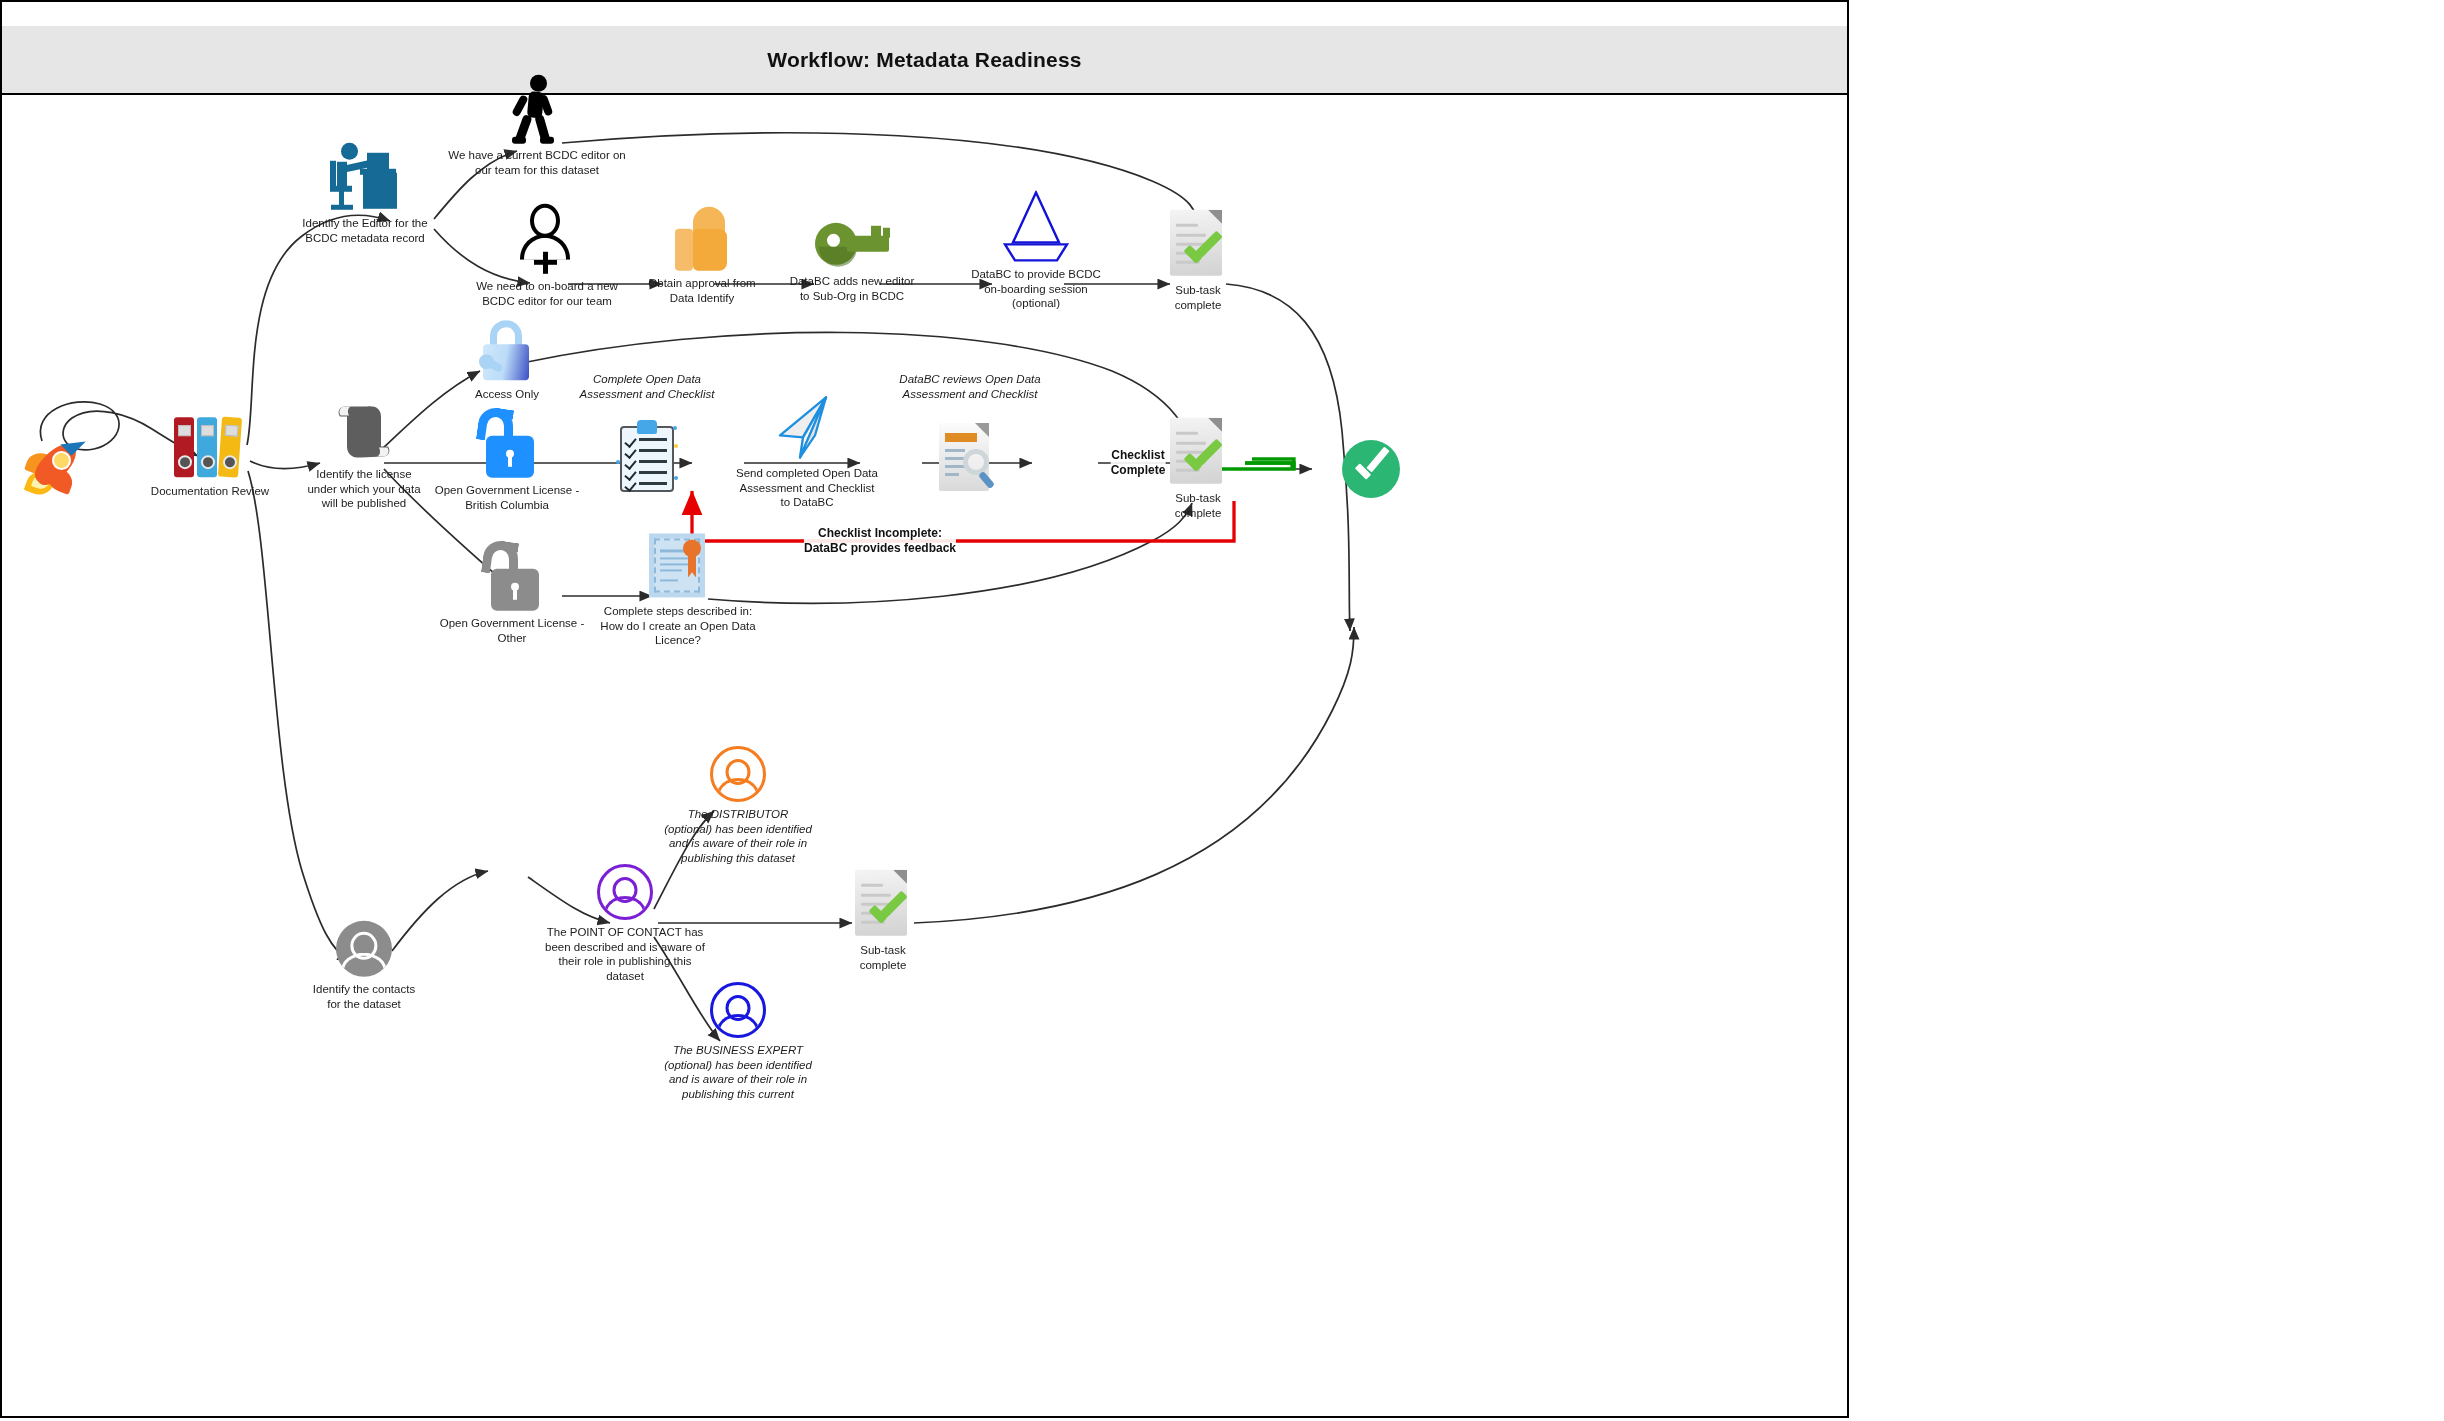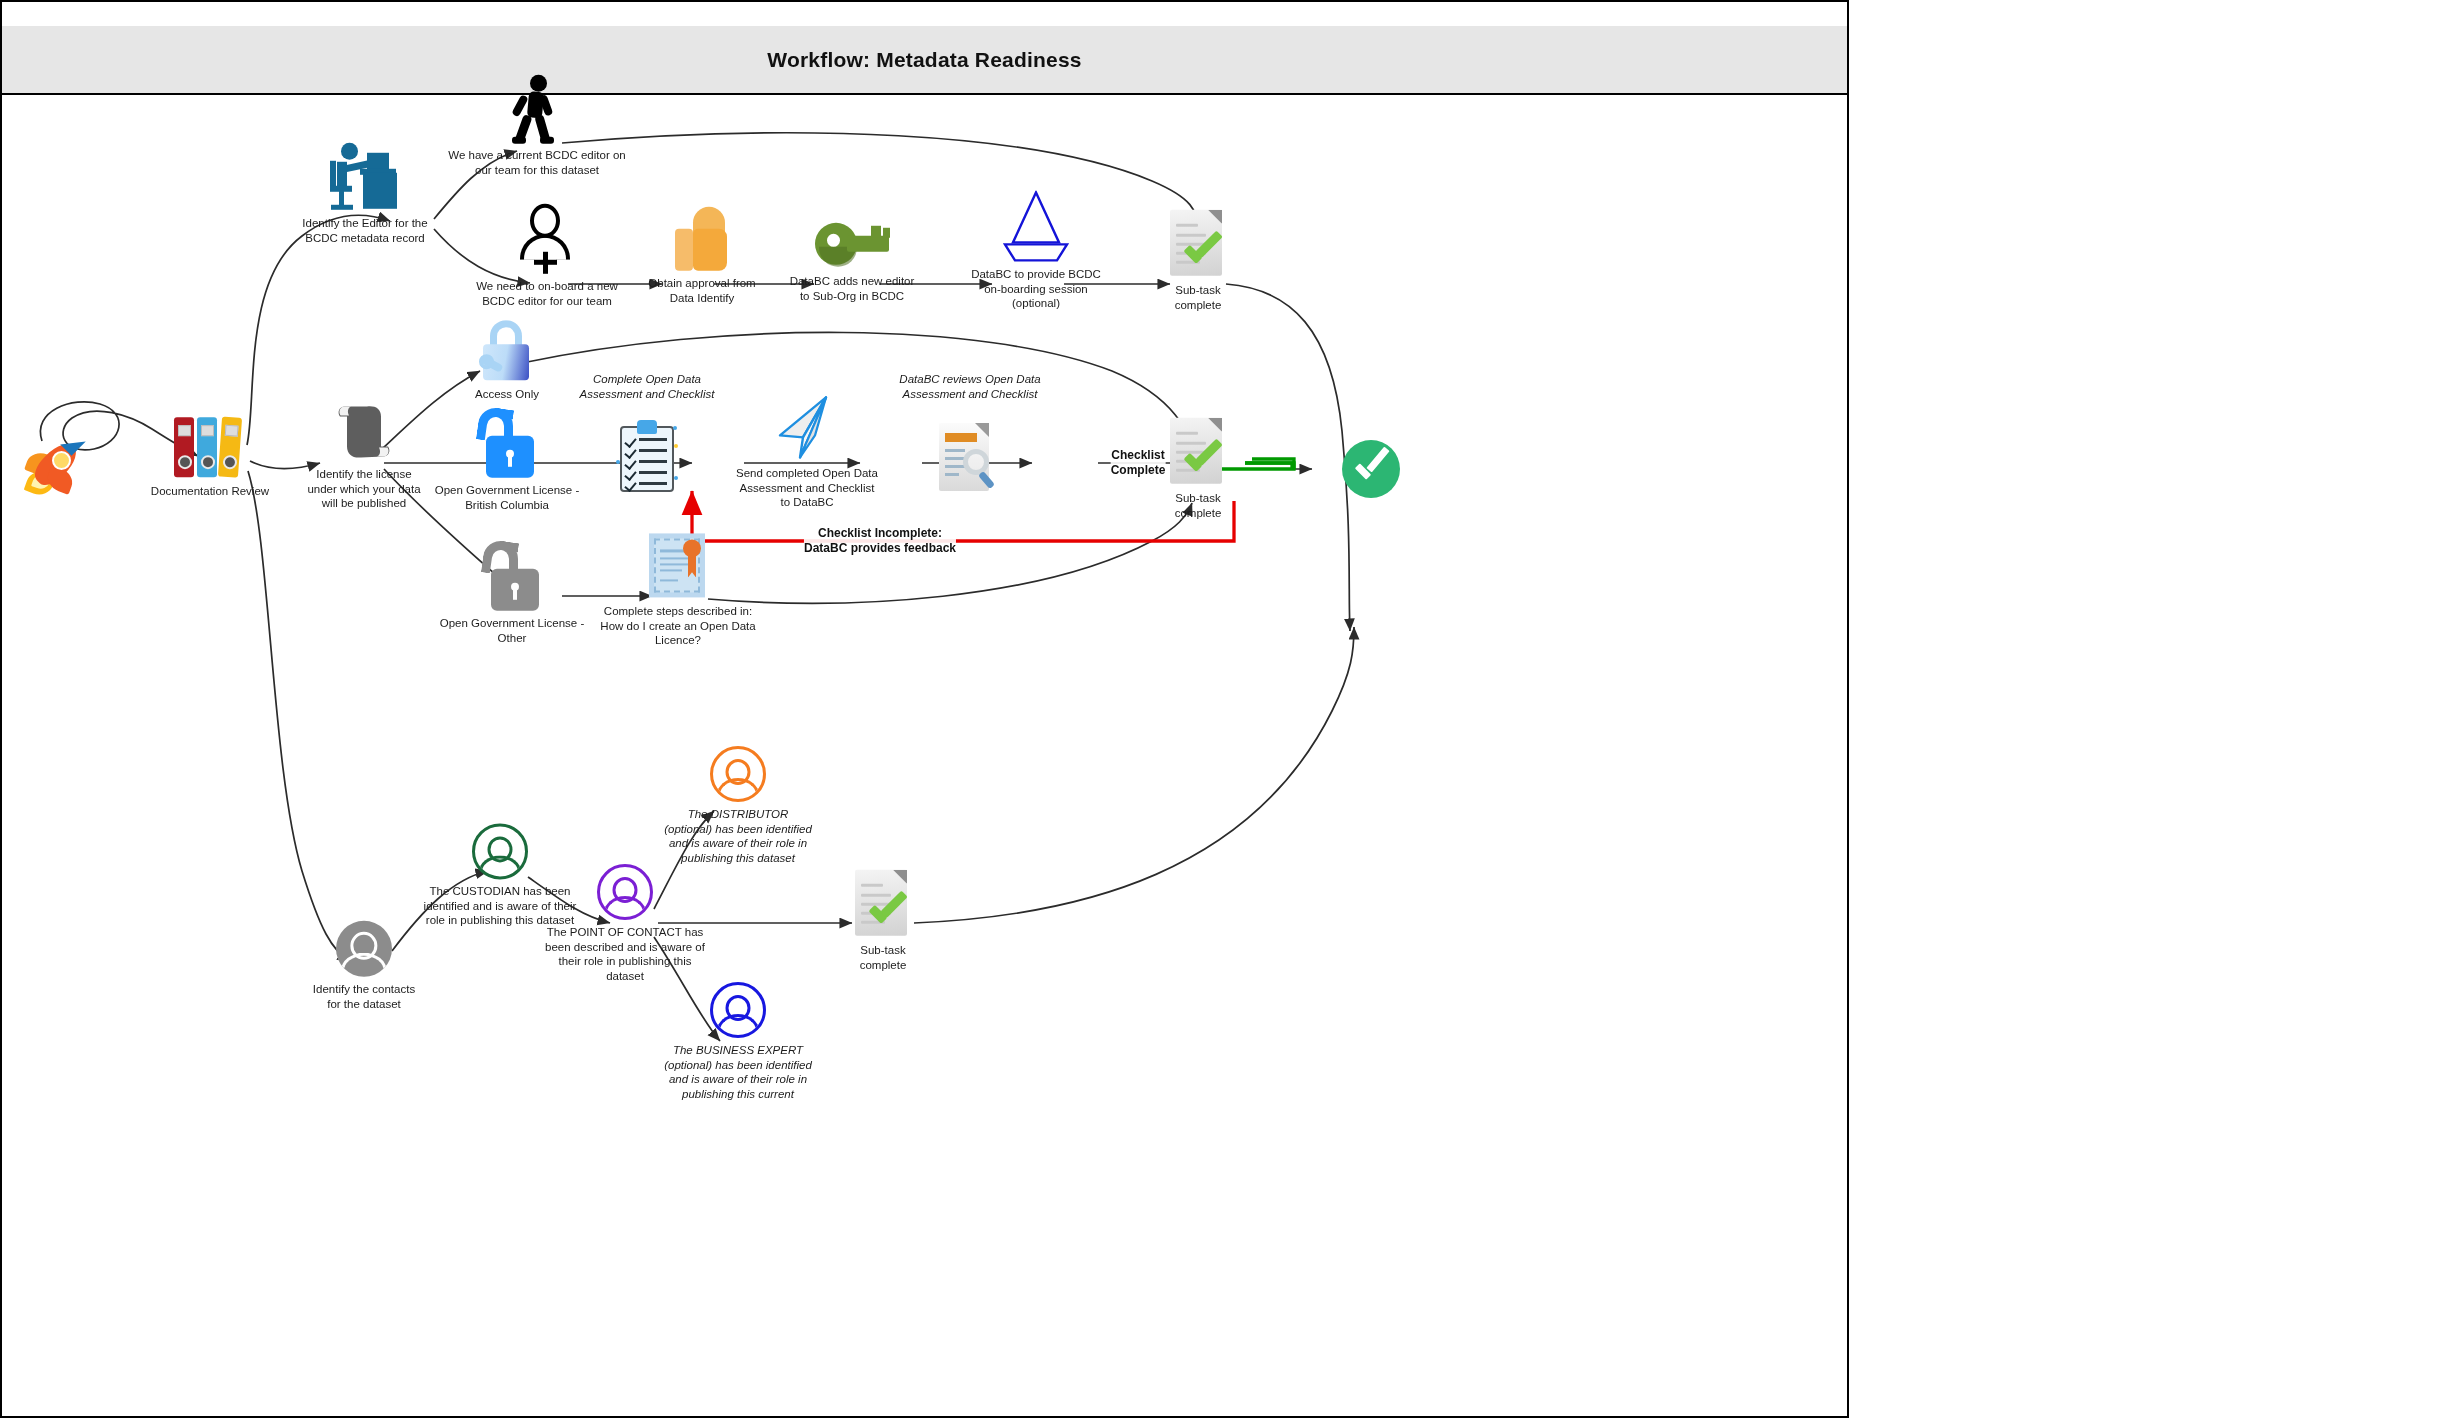--- a/index.html
+++ b/index.html
@@ -546,31 +546,20 @@
         <div class="art">
           <div class="ic-av fill">
               <div class="hd"></div>
               <div class="bd"></div>
             </div>
         </div>
         <div class="cap" style="white-space:pre-line;">Identify the contacts
 for the dataset</div>
       </div>
 
-      <div class="node" style="left:498px;top:805px;">
-        <div class="art" style="--ac:#1a6b3c;">
-          <div class="ic-av out">
-              <div class="hd"></div>
-              <div class="bd"></div>
-            </div>
-        </div>
-        <div class="cap" style="white-space:pre-line;">The CUSTODIAN has been
-identified and is aware of their
-role in publishing this dataset</div>
-      </div>
 
       <div class="node" style="left:623px;top:853px;">
         <div class="art" style="--ac:#7b1fd4;">
           <div class="ic-av out">
               <div class="hd"></div>
               <div class="bd"></div>
             </div>
         </div>
         <div class="cap" style="white-space:pre-line;">The POINT OF CONTACT has
 been described and is aware of

